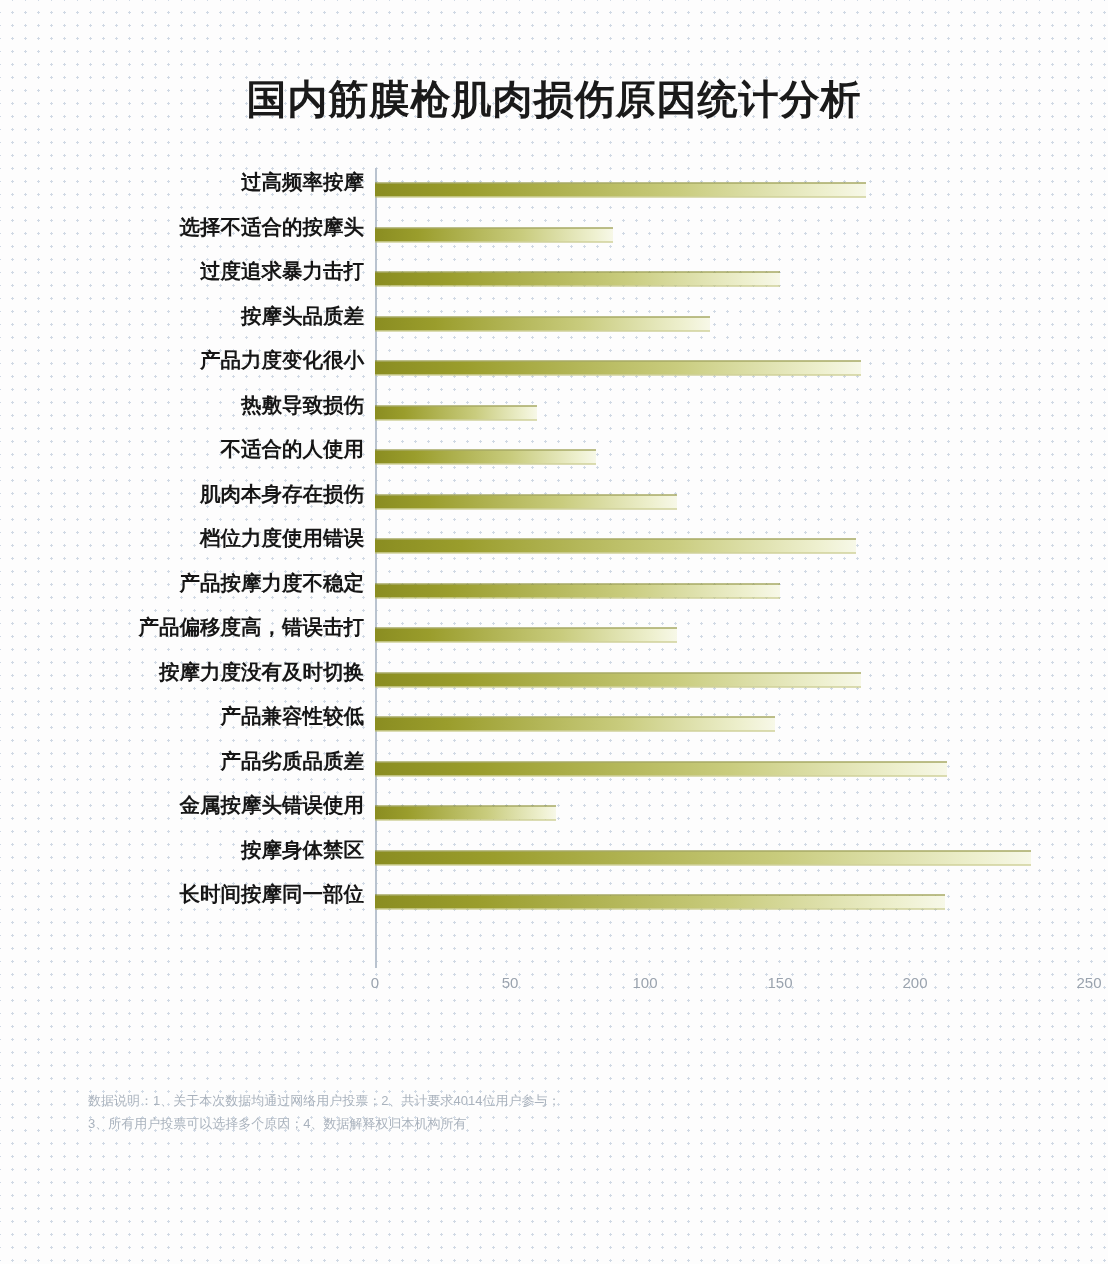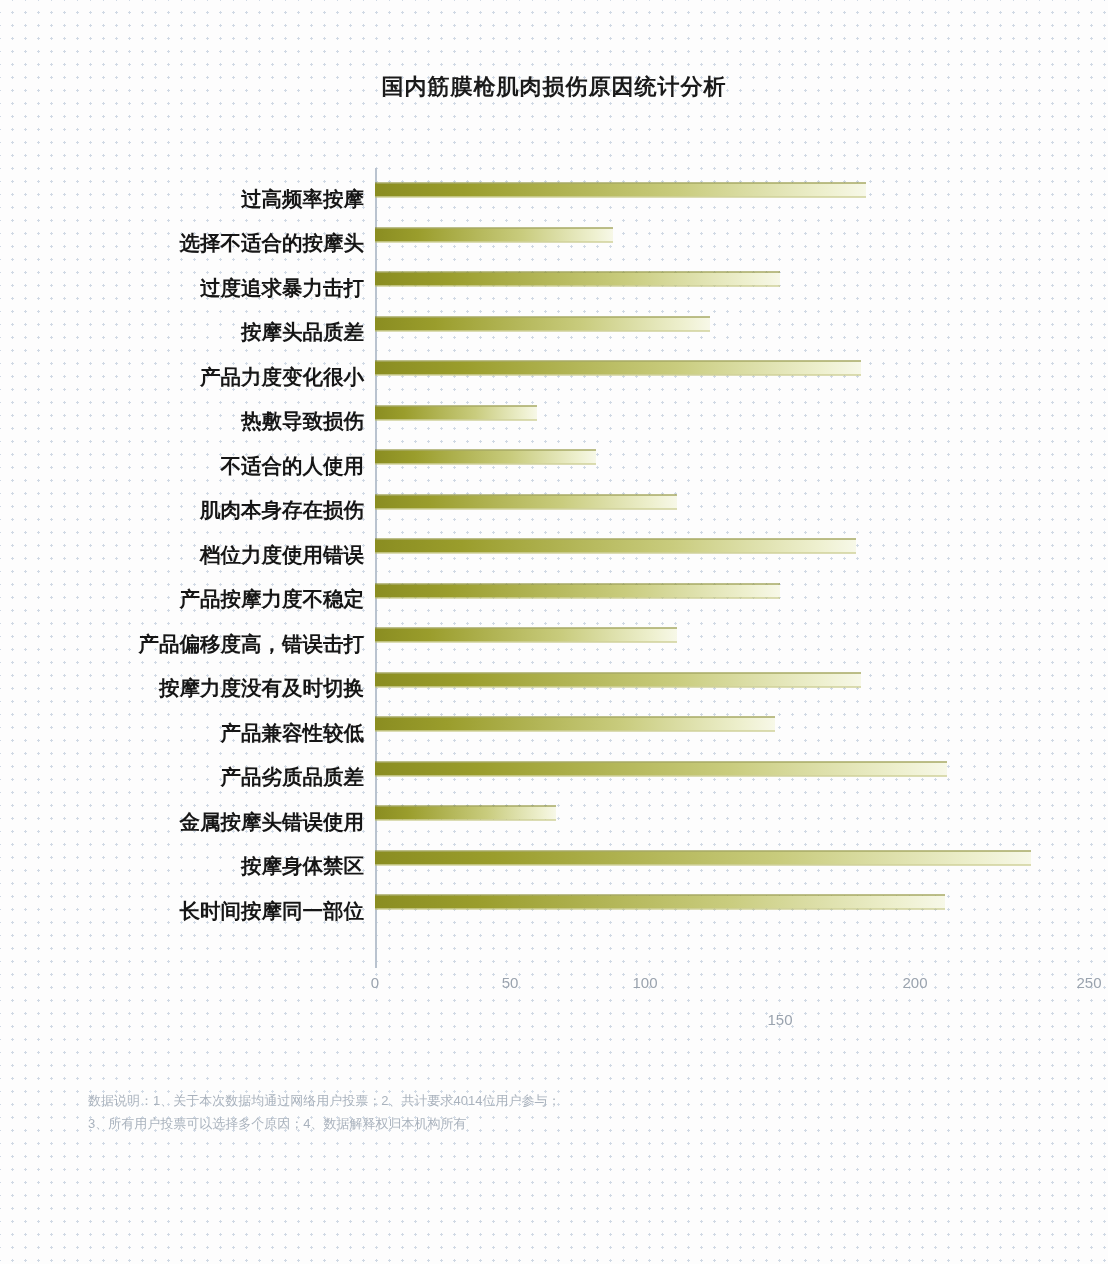--- a/index.html
+++ b/index.html
@@ -32,21 +32,21 @@
     inset: 0;
     background: rgba(255,255,255,0.22);
     pointer-events: none;
   }
   #chart-title {
     position: absolute;
     top: 72px;
     left: 0;
     width: 1108px;
     text-align: center;
-    font-size: 22px;
+    font-size: 40px;
     font-weight: 700;
     color: #1a1a1a;
     letter-spacing: 1px;
     font-family: "Liberation Sans", sans-serif;
   }
   #plot {
     position: absolute;
     left: 60px;
     top: 168px;
     width: 990px;
@@ -55,21 +55,21 @@
   .rows {
     position: absolute;
     left: 0;
     top: 0;
     width: 990px;
   }
   .row {
     position: relative;
     height: 44.5px;
     display: flex;
-    align-items: flex-end;
+    align-items: flex-start;
   }
   .cat-label {
     width: 315px;
     text-align: right;
     padding-right: 11px;
     box-sizing: border-box;
     font-size: 20.5px;
     font-weight: 700;
     color: #161616;
     white-space: nowrap;
@@ -238,21 +238,21 @@
           <div class="cat-label">长时间按摩同一部位</div>
           <div class="bar-area">
             <div class="bar" title="211" style="width: 84.4%;"></div>
           </div>
         </div>
       </div>
     <div id="x-axis">
         <span class="tick" style="left: 0px;">0</span>
         <span class="tick" style="left: 135px;">50</span>
         <span class="tick" style="left: 270px;">100</span>
-        <span class="tick" style="left: 405px; margin-top: 37px;">150</span>
+        <span class="tick" style="left: 405px;">150</span>
         <span class="tick" style="left: 540px;">200</span>
         <span class="tick" style="left: 675px; margin-left: 39px;">250</span>
       </div>
   </div>
 
   <div id="footnote">
     <div>数据说明：1、关于本次数据均通过网络用户投票；2、共计要求4014位用户参与；</div>
     <div>3、所有用户投票可以选择多个原因；4、数据解释权归本机构所有</div>
   </div>
 </div>

